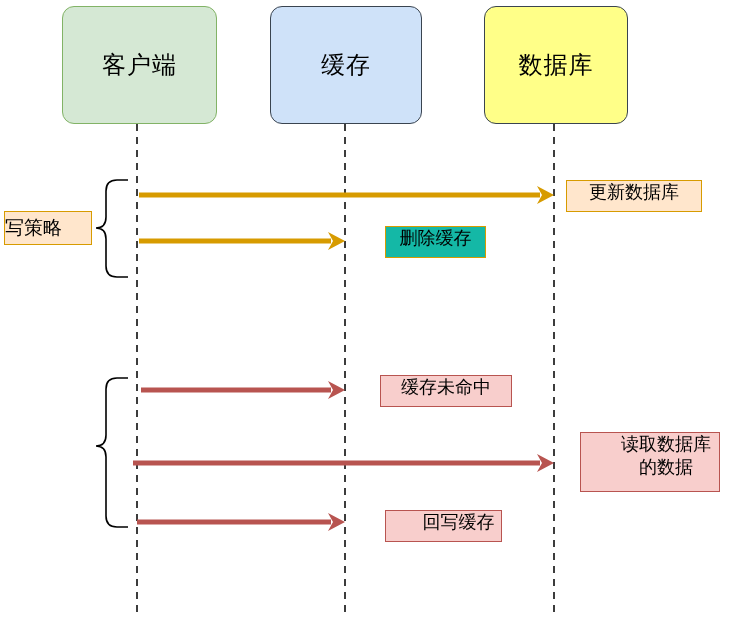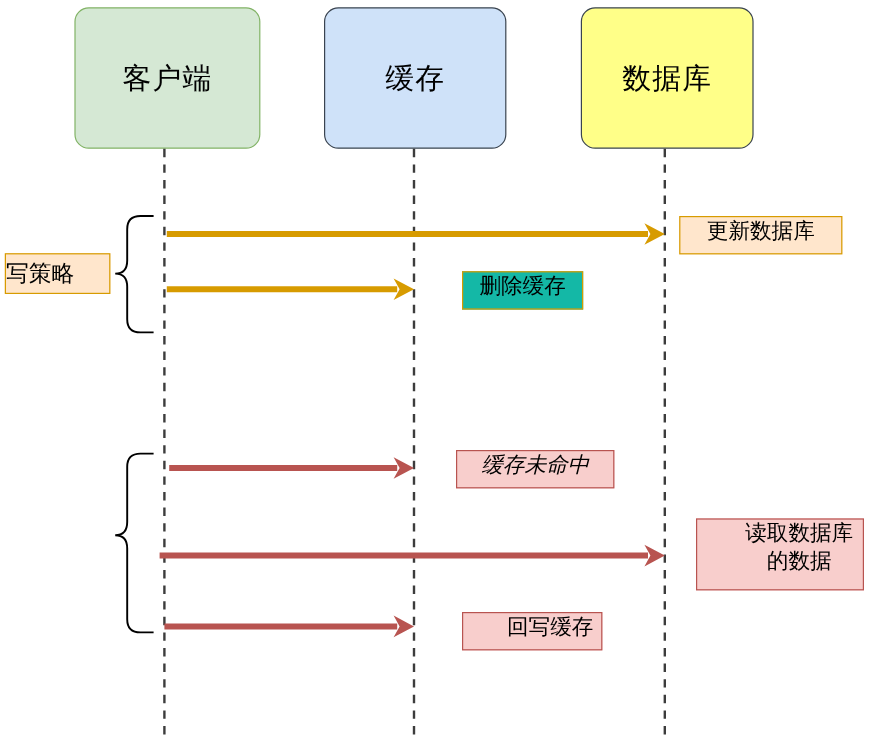--- a/index.html
+++ b/index.html
@@ -105,21 +105,21 @@
   <div class="group-label" id="group-label-write" style="left: 4px; top: 211px; width: 88px; height: 34px; background: rgb(255, 230, 204); border-color: rgb(215, 155, 0);">
     <span>写策略</span>
   </div>
 
   <div class="label-box" id="msg-label-0" style="left: 566px; top: 180px; width: 136px; height: 32px; background: rgb(255, 230, 204); border-color: rgb(215, 155, 0);">
     <span>更新数据库</span>
   </div>
   <div class="label-box" id="msg-label-1" style="left: 385px; top: 226px; width: 101px; height: 32px; background: #14b8a6; border-color: rgb(215, 155, 0);">
     <span>删除缓存</span>
   </div>
-  <div class="label-box" id="msg-label-2" style="left: 380px; top: 375px; width: 132px; height: 32px; background: rgb(248, 206, 204); border-color: rgb(184, 84, 80); font-style: italic;">
+  <div class="label-box" id="msg-label-2" style="left: 380px; top: 375px; width: 132px; height: 32px; background: rgb(248, 206, 204); border-color: rgb(184, 84, 80);">
     <span>缓存未命中</span>
   </div>
   <div class="label-box" id="msg-label-3" style="left: 580px; top: 432px; width: 140px; height: 60px; background: rgb(248, 206, 204); border-color: rgb(184, 84, 80); padding-left: 32px;">
     <span>读取数据库
 的数据</span>
   </div>
   <div class="label-box" id="msg-label-4" style="left: 385px; top: 510px; width: 117px; height: 32px; background: rgb(248, 206, 204); border-color: rgb(184, 84, 80); padding-left: 30px;">
     <span>回写缓存</span>
   </div>
 

